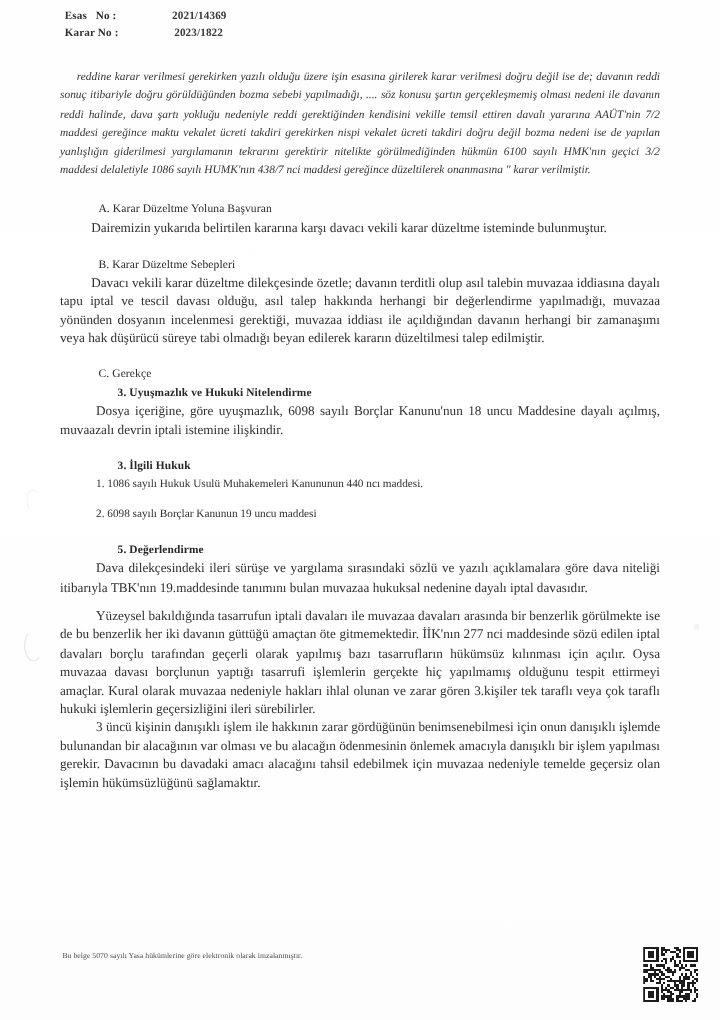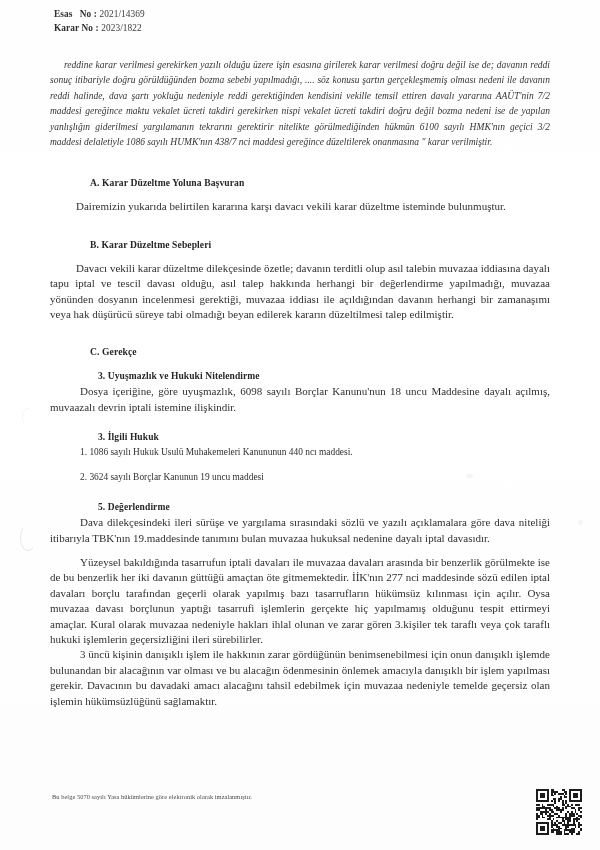--- a/index.html
+++ b/index.html
@@ -41,22 +41,23 @@
     font-weight: bold;
     font-size: 9.3px;
     line-height: 14.2px;
     color: #30302f;
     letter-spacing: 0.1px;
   }
   .doc-header .hrow {
     white-space: pre;
   }
   .doc-header .hval {
-    font-weight: normal;
+    font-weight: bold;
     color: #3a3a3a;
+    margin-left: 44px;
   }
 
   
   .body-area {
     position: absolute;
     left: 50px;
     top: 58px;
     width: 500px;
   }
 
@@ -90,23 +91,23 @@
   h1.h-roman {
     margin: 0;
     font-size: 9.8px;
     font-weight: bold;
     line-height: 16px;
     color: #272727;
     padding-left: 4px;
     letter-spacing: 0.2px;
   }
   h2.h-letter {
-    margin: 8px;
+    margin: 0;
     font-size: 9.6px;
-    font-weight: bold;
+    font-weight: normal;
     line-height: 16px;
     color: #272727;
     padding-left: 32px;
     letter-spacing: 0.1px;
   }
   h3.h-num {
     margin: 0;
     font-size: 9.5px;
     font-weight: bold;
     line-height: 16px;
@@ -207,21 +208,21 @@
     <h2 class="h-letter">C. Gerekçe</h2>
 
     <h3 class="h-num">3. Uyuşmazlık ve Hukuki Nitelendirme</h3>
     <p class="para indent2">Dosya  içeriğine,  göre  uyuşmazlık,  6098  sayılı  Borçlar  Kanunu'nun  18  uncu   Maddesine  dayalı açılmış, muvaazalı devrin iptali istemine ilişkindir.</p>
 
     <div class="gap-md"></div>
 
     <h3 class="h-num">3. İlgili Hukuk</h3>
     <p class="law-item">1. 1086 sayılı Hukuk Usulü Muhakemeleri Kanununun 440 ncı maddesi.</p>
     <div class="gap-sm"></div>
-    <p class="law-item">2. 3624 sayılı Borçlar Kanunun 19 uncu maddesi</p>
+    <p class="law-item">2. 6098 sayılı Borçlar Kanunun 19 uncu maddesi</p>
 
     <div class="gap-md"></div>
 
     <h3 class="h-num">5. Değerlendirme</h3>
     <p class="para indent2">Dava dilekçesindeki  ileri sürüşe ve yargılama sırasındaki sözlü ve yazılı açıklamalara göre dava niteliği  itibarıyla  TBK'nın   19.maddesinde  tanımını  bulan  muvazaa  hukuksal  nedenine  dayalı  iptal davasıdır.</p>
     <div class="gap-sm"></div>
     <p class="para indent2">Yüzeysel  bakıldığında  tasarrufun  iptali  davaları  ile  muvazaa  davaları  arasında  bir  benzerlik görülmekte ise de bu benzerlik her iki davanın güttüğü amaçtan öte gitmemektedir. İİK'nın 277 nci maddesinde  sözü  edilen  iptal  davaları  borçlu  tarafından  geçerli  olarak  yapılmış  bazı  tasarrufların hükümsüz kılınması için açılır. Oysa muvazaa davası borçlunun yaptığı tasarrufi işlemlerin gerçekte hiç yapılmamış olduğunu tespit ettirmeyi  amaçlar. Kural olarak muvazaa nedeniyle hakları ihlal olunan ve zarar gören 3.kişiler tek taraflı veya çok taraflı hukuki işlemlerin geçersizliğini ileri  sürebilirler.</p>
     <p class="para indent2">3 üncü kişinin danışıklı işlem  ile hakkının zarar gördüğünün benimsenebilmesi  için onun danışıklı işlemde bulunandan bir alacağının var olması  ve bu alacağın ödenmesinin önlemek amacıyla danışıklı bir işlem yapılması  gerekir. Davacının bu davadaki amacı alacağını tahsil edebilmek  için muvazaa nedeniyle temelde geçersiz olan işlemin hükümsüzlüğünü sağlamaktır.</p>
 
   </div>

